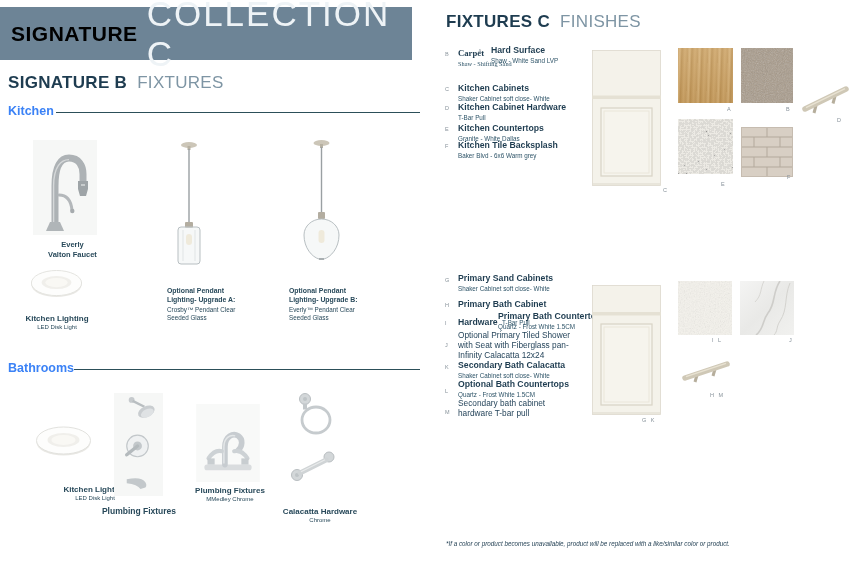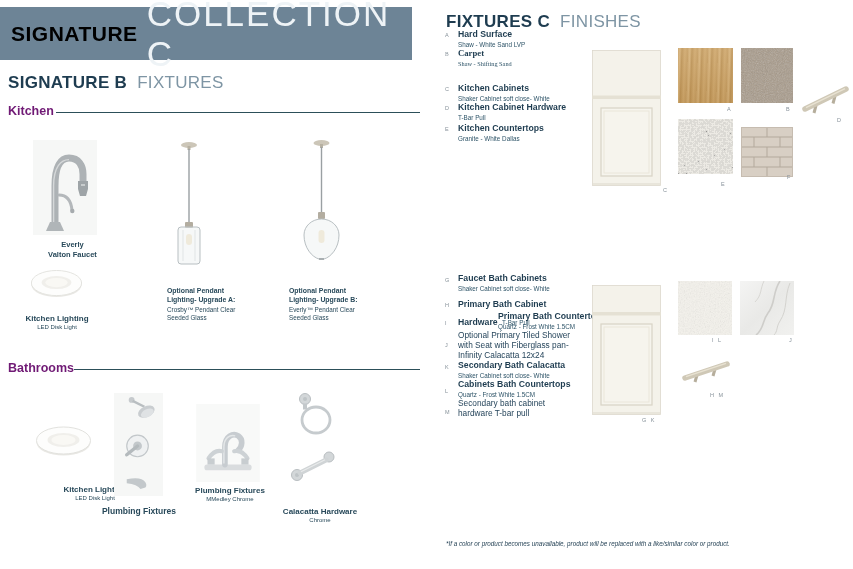--- a/index.html
+++ b/index.html
@@ -11,21 +11,21 @@
   .banner{left:0;top:7px;width:412px;height:53px;background:#6d8496;
           display:flex;align-items:center;padding-left:11px;box-sizing:border-box;}
   .banner .b1{font-size:21px;font-weight:700;color:#000000;letter-spacing:.5px;}
   .banner .b2{font-size:35px;font-weight:300;color:#eef3f6;letter-spacing:2px;margin-left:9px;}
 
   
   .h2{font-size:17px;letter-spacing:.3px;white-space:nowrap;}
   .h2 .hb{color:#1e3c50;font-weight:700;}
   .h2 .hl{color:#7e95a4;font-weight:400;margin-left:5px;}
 
-  .group-label{font-size:12.5px;font-weight:700;color:#701a75;}
+  .group-label{font-size:12.5px;font-weight:700;color:#3b82f6;}
   .rule{height:1px;background:#2c4f59;}
 
   
   .fig-label{text-align:center;color:#28495a;line-height:1.3;}
   .fig-title{font-size:8px;font-weight:700;}
   .fig-sub{font-size:6px;font-weight:400;}
 
   .pend-label{color:#28495a;line-height:1.35;}
   .pend-title{font-size:6.9px;font-weight:700;white-space:pre-line;display:block;}
   .pend-sub{font-size:6.3px;font-weight:400;white-space:pre-line;display:block;margin-top:1px;}
@@ -229,21 +229,21 @@
   <div class="abs fig-label" style="left:272px;top:507px;width:96px;">
     <div class="fig-title">Calacatta Hardware</div>
     <div class="fig-sub">Chrome</div>
   </div>
 
   <div class="abs h2" style="left:446px;top:12px;">
     <span class="hb">FIXTURES C</span>
     <span class="hl">FINISHES</span>
   </div>
 
-  <div class="fin-item" style="top:30px;">
+  <div class="fin-item" style="top:46px;margin-left:33px;">
     <span class="fin-letter" style="top:2px">A</span>
     <div class="fin-title">Hard Surface</div>
     <div class="fin-sub">Shaw - White Sand LVP</div>
   </div>
   <div class="fin-item" style="top:49px;font-family:Liberation Serif, serif;">
     <span class="fin-letter" style="top:2px">B</span>
     <div class="fin-title">Carpet</div>
     <div class="fin-sub">Shaw - Shifting Sand</div>
   </div>
   <div class="fin-item" style="top:84px;">
@@ -253,20 +253,25 @@
   </div>
   <div class="fin-item" style="top:103px;">
     <span class="fin-letter" style="top:2px">D</span>
     <div class="fin-title">Kitchen Cabinet Hardware</div>
     <div class="fin-sub">T-Bar Pull</div>
   </div>
   <div class="fin-item" style="top:108px;margin-top:16px;">
     <span class="fin-letter" style="top:2px">E</span>
     <div class="fin-title">Kitchen Countertops</div>
     <div class="fin-sub">Granite - White Dallas</div>
+  </div>
+  <div class="fin-item" style="top:141px;">
+    <span class="fin-letter" style="top:2px">F</span>
+    <div class="fin-title">Kitchen Tile Backsplash</div>
+    <div class="fin-sub">Baker Blvd - 6x6 Warm grey</div>
   </div>
 
   <div class="abs imgbox" style="left:592px;top:50px;width:69px;height:136px;">
     <svg viewBox="0 0 69 136">
       <rect x="0.5" y="0.5" width="68" height="135" fill="#f4f2ea" stroke="#dcd8cc" stroke-width="0.8"></rect>
       <rect x="0" y="45.5" width="69" height="3.5" fill="#e5e1d4"></rect>
       <rect x="9" y="58" width="51" height="68" fill="#f6f4ed" stroke="#d8d3c5" stroke-width="1.2"></rect>
       <rect x="12" y="61" width="45" height="62" fill="none" stroke="#eae6da" stroke-width="1"></rect>
       <line x1="1" y1="134" x2="68" y2="134" stroke="#ddd9cc" stroke-width="1"></line>
     </svg>
@@ -318,21 +323,21 @@
           <line x1="39" y1="30" x2="39" y2="40"></line>
         <line x1="26" y1="40" x2="26" y2="50"></line>
       </g>
       <rect x="0.5" y="0.5" width="51" height="49" fill="none" stroke="#c6bcb0" stroke-width="1"></rect>
     </svg>
   </div>
   <span class="sw-label" style="left:787px;top:174px;">F</span>
 
   <div class="fin-item" style="top:274px;">
     <span class="fin-letter" style="top:3px">G</span>
-    <div class="fin-title">Faucet Bath Cabinets</div>
+    <div class="fin-title">Primary Sand Cabinets</div>
     <div class="fin-sub">Shaker Cabinet soft close- White</div>
   </div>
   <div class="fin-item" style="top:293px;width:102px;">
     <span class="fin-letter" style="top:9px">H</span>
     <span class="fin-title">Primary Bath Cabinet Hardware</span>
     <span class="fin-sub-inline">T-Bar Pull</span>
   </div>
   <div class="fin-item" style="top:312px;padding-left:40px;">
     <span class="fin-letter" style="top:8px">I</span>
     <div class="fin-title">Primary Bath Countertops</div>
@@ -342,21 +347,21 @@
     <span class="fin-letter" style="top:11px">J</span>
     <div class="fin-title-reg">Optional Primary Tiled Shower with Seat with Fiberglass pan- Infinity Calacatta 12x24</div>
   </div>
   <div class="fin-item" style="top:361px;">
     <span class="fin-letter" style="top:3px">K</span>
     <div class="fin-title">Secondary Bath Calacatta</div>
     <div class="fin-sub">Shaker Cabinet soft close- White</div>
   </div>
   <div class="fin-item" style="top:380px;">
     <span class="fin-letter" style="top:8px">L</span>
-    <div class="fin-title">Cabinets Bath Countertops</div>
+    <div class="fin-title">Optional Bath Countertops</div>
     <div class="fin-sub">Quartz - Frost White 1.5CM</div>
   </div>
   <div class="fin-item" style="top:399px;width:98px;">
     <span class="fin-letter" style="top:10px">M</span>
     <div class="fin-title-reg">Secondary bath cabinet hardware T-bar pull</div>
   </div>
 
   <div class="abs imgbox" style="left:592px;top:285px;width:69px;height:130px;">
     <svg viewBox="0 0 69 130">
       <rect x="0.5" y="0.5" width="68" height="129" fill="#f4f2ea" stroke="#dcd8cc" stroke-width="0.8"></rect>

